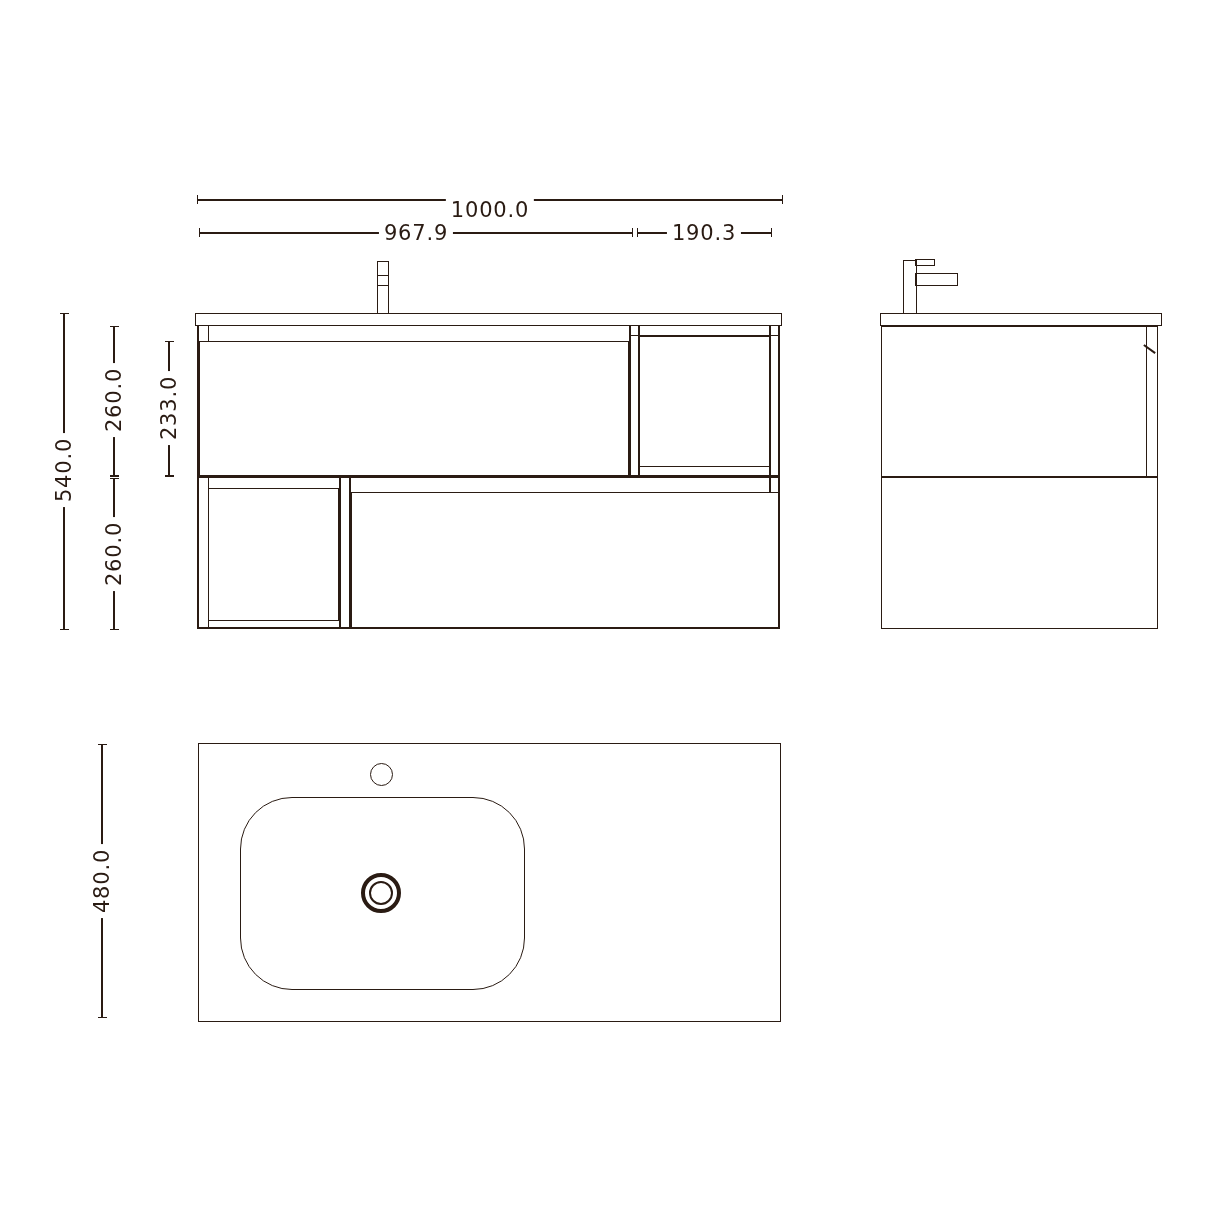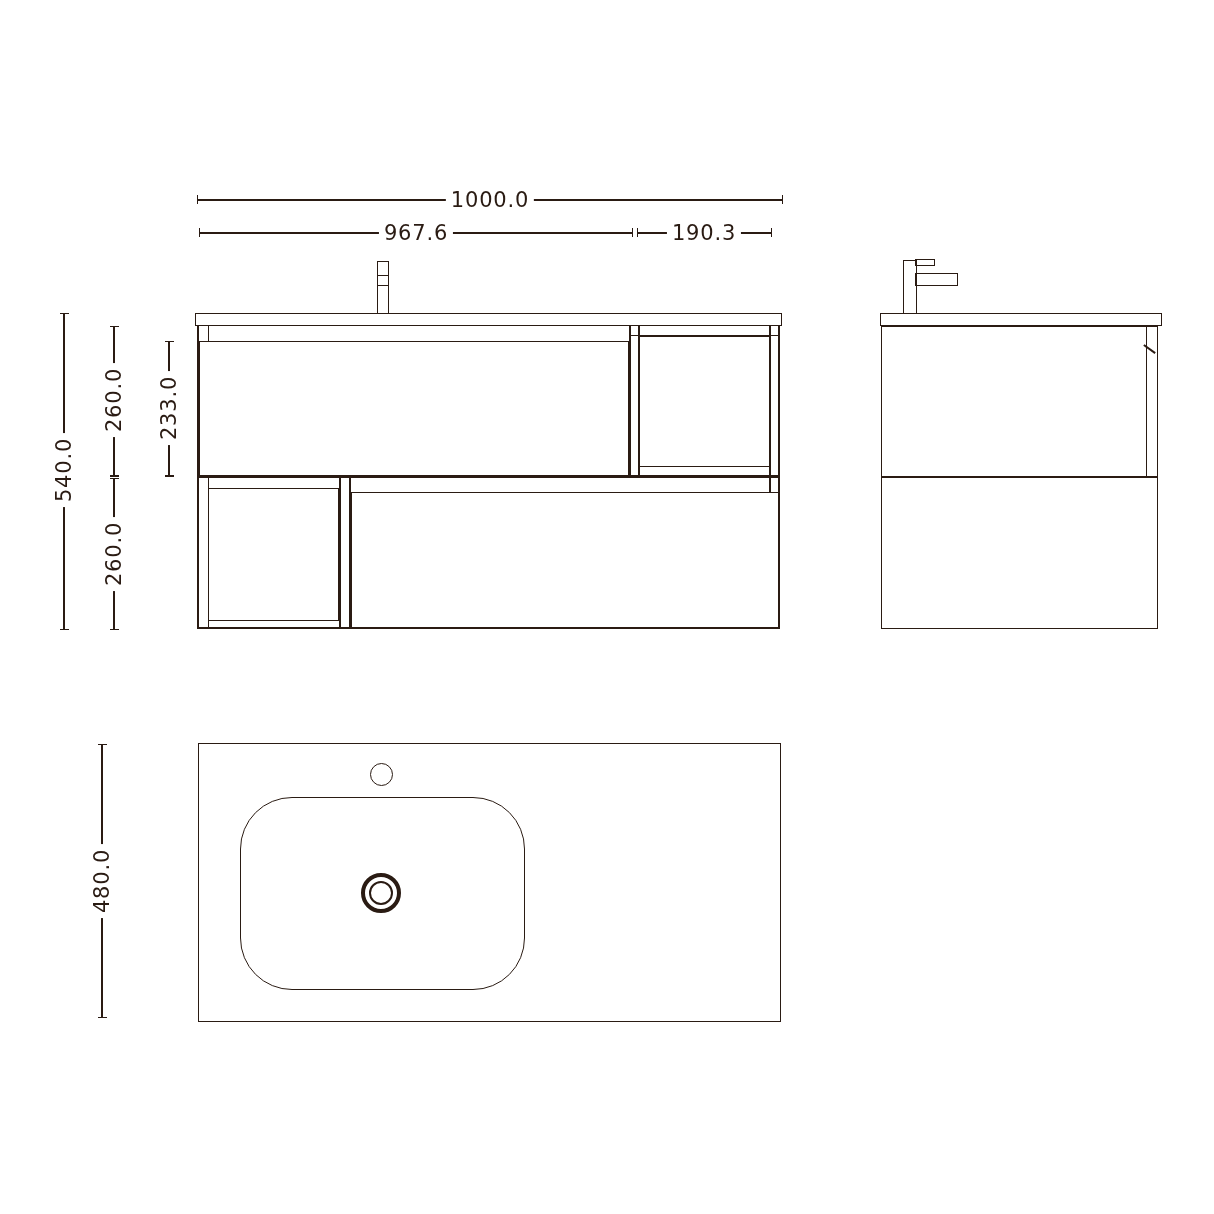--- a/index.html
+++ b/index.html
@@ -28,26 +28,26 @@
 </head>
 <body>
 
 <div id="canvas">
 
   <div>
 
     <div class="ln" style="left:197px;top:199px;width:586px;height:1.5px;"></div>
     <div class="tick v" style="left:196.5px;top:195px;"></div>
     <div class="tick v" style="left:781.5px;top:195px;"></div>
-    <span class="dim-label" style="left:490px;top:200px;">1000.0</span>
+    <span class="dim-label" style="left:490px;top:210px;">1000.0</span>
 
     <div class="ln" style="left:199px;top:232px;width:434px;height:1.5px;"></div>
     <div class="tick v" style="left:198.5px;top:228px;"></div>
     <div class="tick v" style="left:631.5px;top:228px;"></div>
-    <span class="dim-label" style="left:416px;top:233px;">967.6</span>
+    <span class="dim-label" style="left:416px;top:233px;">967.9</span>
 
     <div class="ln" style="left:637px;top:232px;width:135px;height:1.5px;"></div>
     <div class="tick v" style="left:636.5px;top:228px;"></div>
     <div class="tick v" style="left:770.5px;top:228px;"></div>
     <span class="dim-label" style="left:704px;top:233px;">190.3</span>
 
     <div class="bx thinbx" style="left:377px;top:261px;width:12px;height:53px;"></div>
     <div class="ln" style="left:378px;top:275px;width:10px;height:1.3px;"></div>
     <div class="ln" style="left:378px;top:285px;width:10px;height:1.3px;"></div>
 

